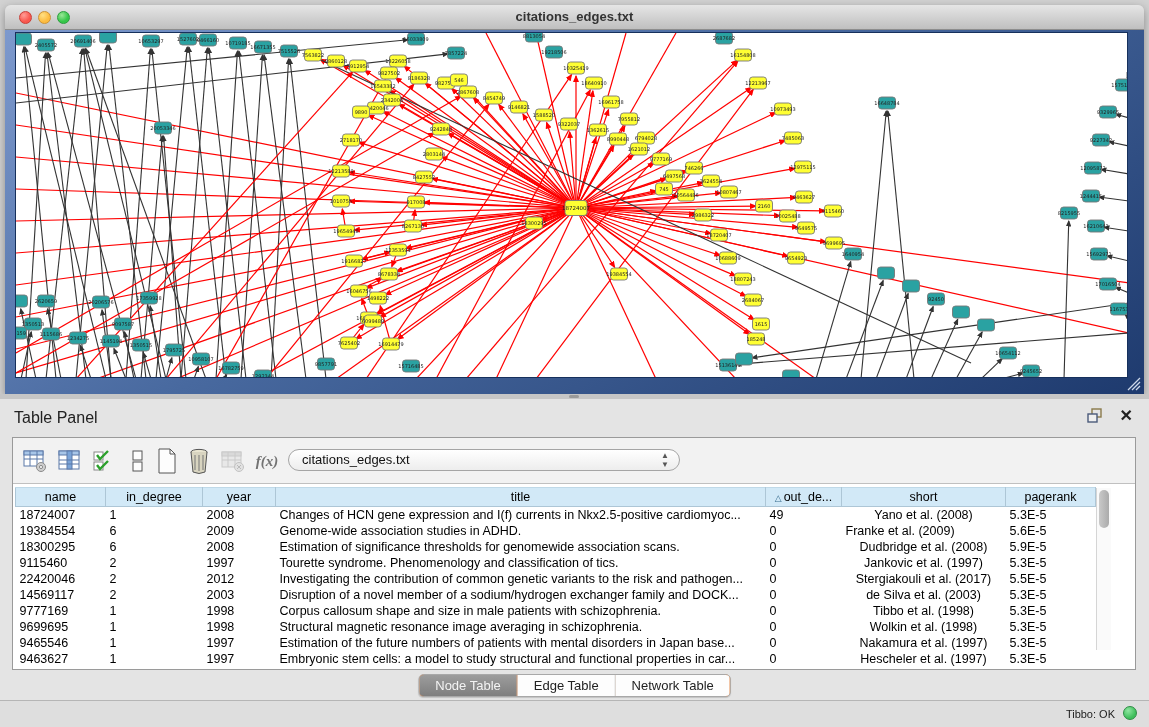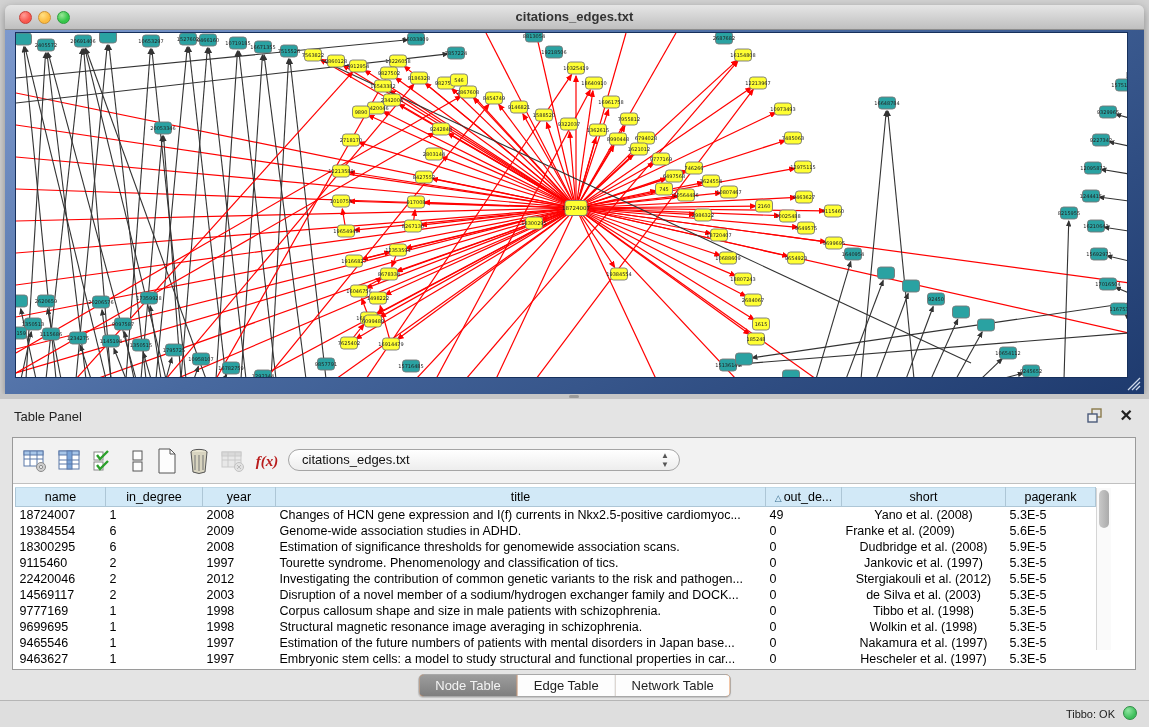--- a/index.html
+++ b/index.html
@@ -19,31 +19,31 @@
     background:linear-gradient(150deg,#7d99cd 0%, #48699f 45%, #1e3a6e 100%); }
   #graph-canvas { position:absolute; left:10px; top:2px; width:1113px; height:346px; background:#fff;
     border:1px solid #16305c; overflow:hidden; }
   #graph-svg { display:block; width:1113px; height:346px; }
   .grip { position:absolute; right:3px; bottom:3px; width:16px; height:16px; }
 
   
   #splitter { position:absolute; left:0; top:394px; width:1149px; height:5px; background:#c6c6c6; }
   #split-handle { position:absolute; left:569px; top:1px; width:10px; height:3px; background:#9a9a9a; border-radius:2px; }
   #panel-header { position:absolute; left:0; top:399px; width:1149px; height:35px; background:#e4e4e4; }
-  #panel-title { position:absolute; left:14px; top:10px; font-size:13px; color:#222; }
+  #panel-title { position:absolute; left:14px; top:10px; font-size:16px; color:#222; }
   #float-btn { position:absolute; right:44px; top:9px; width:18px; height:16px; cursor:pointer; }
   #close-btn { position:absolute; right:16px; top:7px; font-size:16px; font-weight:bold; color:#222; cursor:pointer; }
 
   
   #panel-body { position:absolute; left:0; top:434px; width:1149px; height:266px; background:#e4e4e4; }
   #table-box { position:absolute; left:12px; top:3px; width:1124px; height:233px; background:#fff;
     border:1px solid #9a9a9a; }
   #toolbar { position:absolute; left:0; top:0; right:0; height:46px; background:#f2f2f2; border-bottom:1px solid #c0c0c0; }
   .tb-icon { position:absolute; top:9px; width:28px; height:28px; display:flex; align-items:center; justify-content:center; cursor:pointer; }
-  #fx-label { font-family:"Liberation Serif", serif; font-style:italic; font-size:15px; font-weight:bold; color:#b91c1c;text-align:right; }
+  #fx-label { font-family:"Liberation Serif", serif; font-style:italic; font-size:15px; font-weight:bold; color:#737373;text-align:right; }
   #combo { position:absolute; left:275px; top:11px; width:392px; height:22px; background:linear-gradient(180deg,#ffffff,#ededed);
     border:1px solid #a5a5a5; border-radius:11px; font-size:13px; color:#111; line-height:20px; padding-left:13px; cursor:pointer; }
   #combo .arrows { position:absolute; right:10px; top:1px; font-size:8px; color:#555; line-height:9px; text-align:center; }
 
   table#node-table { position:absolute; left:2px; top:49px; border-collapse:collapse; table-layout:fixed; font-size:12.5px; color:#000; }
   #node-table th { background:#d2e9f7; border:1px solid #adc6d6; border-top:1px solid #bfd9e8; font-weight:normal;
     font-size:12.5px; height:19px; overflow:hidden; white-space:nowrap; }
   #node-table td { height:16px; padding:0 4px; overflow:hidden; white-space:nowrap; border:none; }
   .sort-tri { font-size:9px; color:#3a6e8f; margin-right:2px; }
   #vscroll { position:absolute; right:24px; top:50px; width:15px; height:162px; background:#fafafa; border-left:1px solid #d5d5d5; }
@@ -647,21 +647,21 @@
             <td>0</td>
             <td style="text-align: center;">Jankovic et al. (1997)</td>
             <td>5.3E-5</td>
           </tr>
           <tr>
             <td>22420046</td>
             <td>2</td>
             <td>2012</td>
             <td>Investigating the contribution of common genetic variants to the risk and pathogen...</td>
             <td>0</td>
-            <td style="text-align: center;">Stergiakouli et al. (2012)</td>
+            <td style="text-align: center;">Stergiakouli et al. (2017)</td>
             <td>5.5E-5</td>
           </tr>
           <tr>
             <td>14569117</td>
             <td>2</td>
             <td>2003</td>
             <td>Disruption of a novel member of a sodium/hydrogen exchanger family and DOCK...</td>
             <td>0</td>
             <td style="text-align: center;">de Silva et al. (2003)</td>
             <td>5.3E-5</td>

